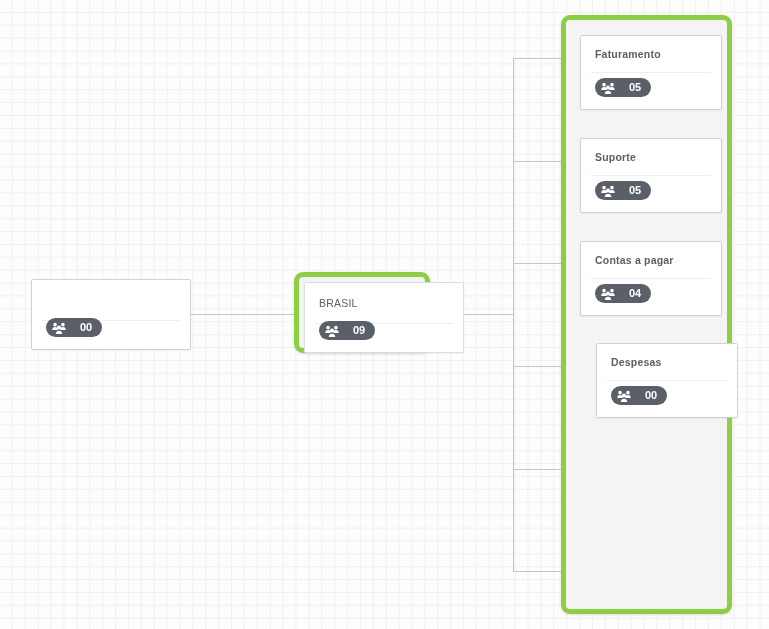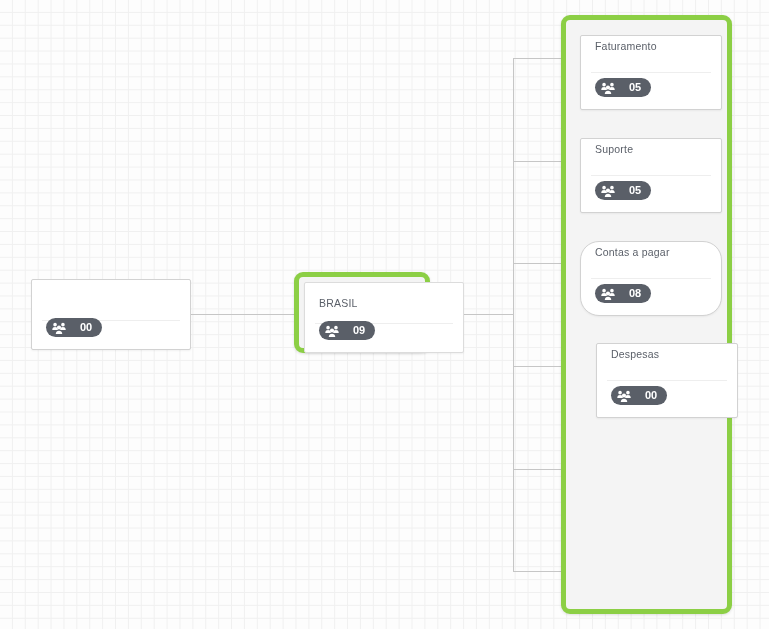--- a/index.html
+++ b/index.html
@@ -88,25 +88,25 @@
 
   
   #node-root      { left: 31px;  top: 279px; width: 160px; height: 71px; }
   #brasil-wrap    { left: 294px; top: 272px; width: 136px; height: 81px; }
   #node-brasil    { left: 5px;   top: 5px;   width: 160px; height: 71px; border-color:#dcdcdc; }
   #dept-wrap      { left: 561px; top: 15px;  width: 171px; height: 599px; }
 
   .dept-node { left: 14px; width: 142px; height: 75px; }
   #node-faturamento { top: 15px;  }
   #node-suporte     { top: 118px; text-align: center; }
-  #node-contas      { top: 221px; border-radius: 19px; }
+  #node-contas      { top: 221px; }
   #node-despesas    { top: 323px; margin-left: 16px; }
   #node-financeiro  { top: 426px; }
   #node-recepcao    { top: 529px; }
-  .dept-node .node-title { top: 4px; }
+  .dept-node .node-title { top: 12px; font-weight: bold; }
   .dept-node .node-divider { top: 36px; }
 </style>
 </head>
 <body>
 
 <div id="org-canvas">
 
   <div class="conn conn-h" style="left:191px; top:314px; width:103px;"></div>
 
   <div class="conn conn-h" style="left:464px; top:314px; width:49px;"></div>
@@ -203,21 +203,21 @@
         <span>
           <svg width="14" height="12" viewBox="0 0 16 14" fill="#ffffff" xmlns="http://www.w3.org/2000/svg">
             <circle cx="3.4" cy="3.1" r="2.1"></circle>
             <path d="M0.2 8.6c0-1.8 1.5-2.8 3.2-2.8s3.2 1 3.2 2.8v0.7H0.2z"></path>
             <circle cx="12.6" cy="3.1" r="2.1"></circle>
             <path d="M9.4 8.6c0-1.8 1.5-2.8 3.2-2.8s3.2 1 3.2 2.8v0.7H9.4z"></path>
             <circle cx="8" cy="6.4" r="2.4"></circle>
             <path d="M4.3 13.4c0-2.1 1.7-3.3 3.7-3.3s3.7 1.2 3.7 3.3v0.6H4.3z"></path>
           </svg>
         </span>
-        <span class="badge-count">08</span>
+        <span class="badge-count">04</span>
       </div>
     </div>
 
     <div class="node dept-node" id="node-despesas">
       <div class="node-title">Despesas</div>
       <div class="node-divider"></div>
       <div class="badge">
         <span>
           <svg width="14" height="12" viewBox="0 0 16 14" fill="#ffffff" xmlns="http://www.w3.org/2000/svg">
             <circle cx="3.4" cy="3.1" r="2.1"></circle>

